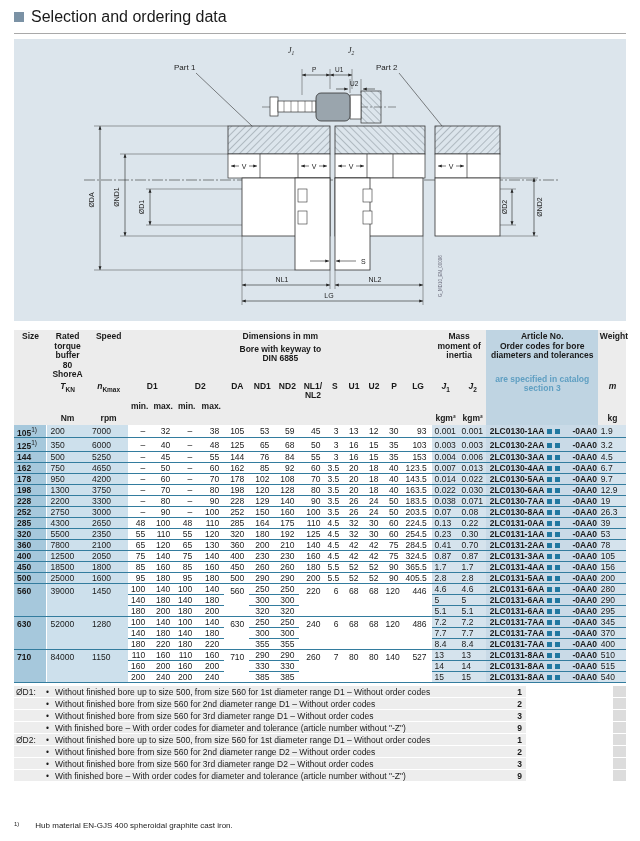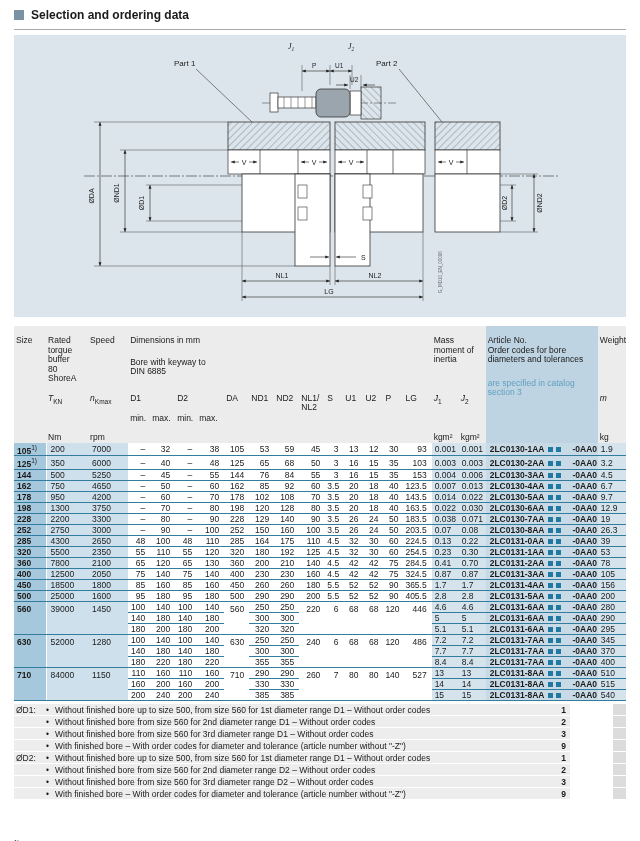--- a/index.html
+++ b/index.html
@@ -1,43 +1,43 @@
 <!DOCTYPE html>
 <html><head>
 <meta charset="utf-8">
 <style>
   *{box-sizing:border-box;margin:0;padding:0}
   body{margin:0;width:640px;height:841px;background:#fff;font-family:"Liberation Sans",sans-serif;color:#1a1a1a;overflow:hidden}
   .page{padding:8px 14px 0}
   .sec-title{display:flex;align-items:center;gap:7px;border-bottom:1px solid #a9a9a9;padding-bottom:7px}
   .sec-sq{width:10px;height:10px;background:#7b92a5;flex:none}
-  .sec-text{font-size:12px;font-weight:bold}
+  .sec-text{font-size:16px;font-weight:normal}
   .diagram-wrap{margin-top:5px;line-height:0}
   table{margin-top:9px;width:612px;border-collapse:collapse;table-layout:fixed;font-size:8.5px}
-  th{font-weight:normal;text-align:left;vertical-align:top;background:#ececec;padding:10px 1px 0 2px;line-height:9.5px;font-size:8.5px}
+  th{font-weight:bold;text-align:center;vertical-align:top;background:#ececec;padding:2px 1px 0 2px;line-height:9.5px;font-size:8.5px}
   .h-r1{height:40px}.h-r2{height:20px}.h-r3{height:12px}.h-r4{height:13px}
   .th-art{background:#bfd4e2}
   .th-note{color:#5f9fc2;margin-top:14px}
   .th-pre{white-space:pre-line}
   sub{font-size:6.5px}
   sup{font-size:6.5px;vertical-align:super}
   i{font-style:italic}
   td{height:11px;border-bottom:1px solid #337c9e;padding:0 2px;line-height:10px;vertical-align:middle;font-size:8.5px}
   .v-top{vertical-align:top;padding-top:2px}
   .c-size{background:#a6c8dc;border-right:1px solid #fff;padding-left:3px}
   .c-tq,.c-sp{background:#cde0ec;padding-left:4px}
   .c-d{background:#fff;text-align:right;padding-right:5px}
   .c-j,.c-wt{background:#d5e3ed;padding-left:3px}
   .c-art{background:#c9dae7;padding-left:4px;white-space:nowrap;overflow:hidden}
   .sq{display:inline-block;width:5px;height:5px;background:#2178a0;margin-left:3px}
   .art-sfx{margin-left:12px}
   b{font-weight:bold}
   .footnotes{margin-top:3px}
   .fn-row{display:flex;align-items:stretch;margin-bottom:1px;height:11px}
-  .fn-bar{display:flex;align-items:center;background:#ededed;width:556px;font-size:8.5px;flex:none}
+  .fn-bar{display:flex;align-items:center;background:#ededed;width:512px;font-size:8.5px;flex:none}
   .fn-label{width:32px;padding-left:2px;flex:none}
   .fn-bullet{width:9px;flex:none}
   .fn-text{flex:1;white-space:nowrap;overflow:hidden}
   .fn-num{flex:none;padding-right:4px;font-weight:bold}
   .fn-sq{margin-left:auto;width:13px;background:#dcdcdc;flex:none}
   .material{margin-top:40px;font-size:8px;display:flex;gap:16px;color:#222}
   .material sup{font-size:6px}
 </style>
 </head>
 <body>
@@ -242,21 +242,21 @@
     <thead>
       <tr class="h-r1">
         <th rowspan="4">Size</th>
         <th class="th-pre">Rated
 torque
 buffer
 80 ShoreA</th>
         <th>Speed</th>
         <th colspan="13">
           <div>Dimensions in mm</div>
-          <div class="th-pre" style="margin-top:12px">Bore with keyway to
+          <div class="th-pre" style="margin-top:3px">Bore with keyway to
 DIN 6885</div>
         </th>
         <th colspan="2" class="th-pre">Mass
 moment of
 inertia</th>
         <th rowspan="3" class="th-art">
           <div>Article No.</div>
           <div class="th-pre">Order codes for bore
 diameters and tolerances</div>
           <div class="th-note th-pre">are specified in catalog

